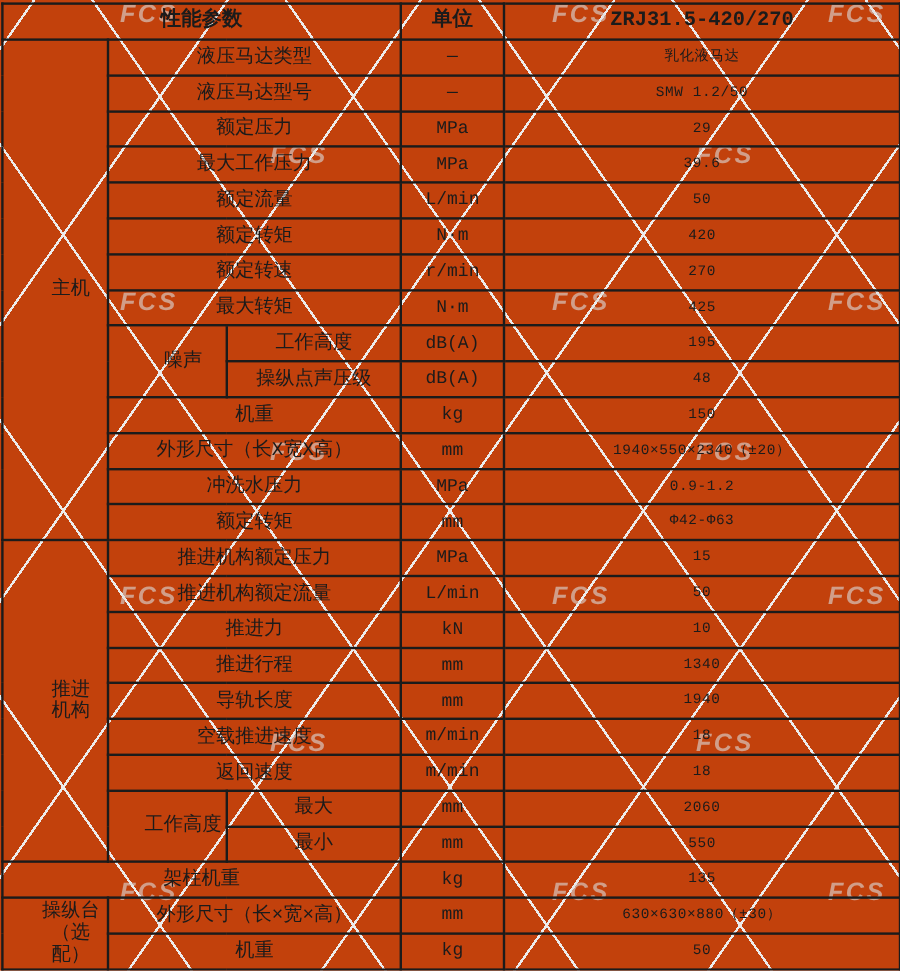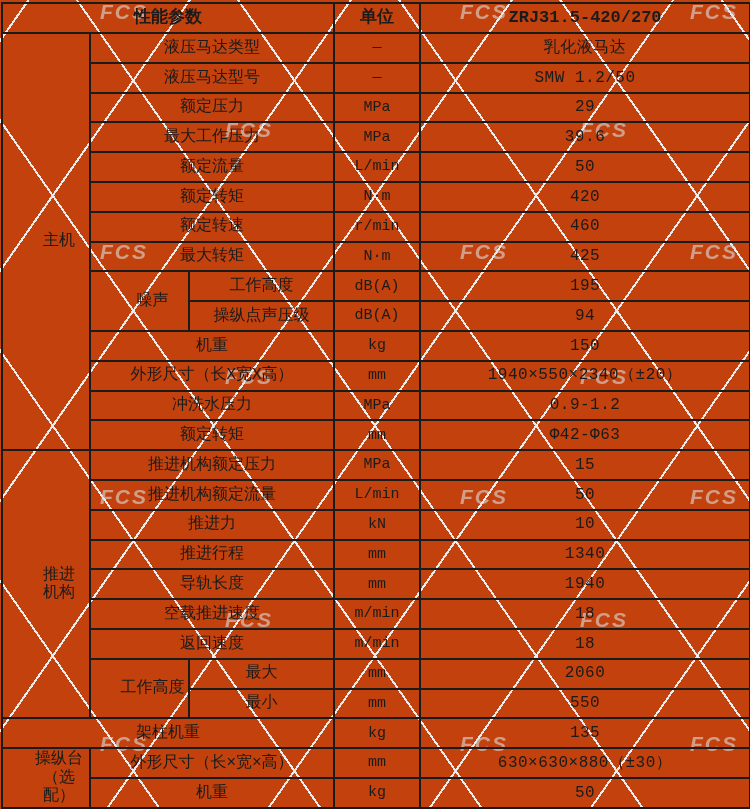--- a/index.html
+++ b/index.html
@@ -38,21 +38,21 @@
     background:transparent;
     font-family:"Liberation Mono","DejaVu Sans Mono","Liberation Sans",sans-serif;
     white-space:nowrap;
     overflow:hidden;
   }
   tr{height:29.8px;}
   tr.hdr{height:30px;}
   tr.hdr td{font-weight:700;font-size:17px;}
   td.group{white-space:pre-line;padding-left:28px;}
   td.unit{font-size:15px;}
-  td.value{font-size:16px;letter-spacing:.5px;}
+  td.value{font-size:12px;letter-spacing:.5px;}
 </style>
 </head>
 <body>
 
 <div class="page">
   <div class="watermark-layer">
       <span class="wm-text" style="left: 100px; top: 0px;">FCS</span>
       <span class="wm-text" style="left: 460px; top: 0px;">FCS</span>
       <span class="wm-text" style="left: 690px; top: 0px;">FCS</span>
       <span class="wm-text" style="left: 225px; top: 118px;">FCS</span>
@@ -115,37 +115,37 @@
         <td class="value">50</td>
       </tr>
       <tr>
         <td colspan="2">额定转矩</td>
         <td class="unit">N·m</td>
         <td class="value">420</td>
       </tr>
       <tr>
         <td colspan="2">额定转速</td>
         <td class="unit">r/min</td>
-        <td class="value">460</td>
+        <td class="value">270</td>
       </tr>
       <tr>
         <td colspan="2">最大转矩</td>
         <td class="unit">N·m</td>
         <td class="value">425</td>
       </tr>
       <tr>
         <td rowspan="2" class="group">噪声</td>
         <td>工作高度</td>
         <td class="unit">dB(A)</td>
         <td class="value">195</td>
       </tr>
       <tr>
         <td>操纵点声压级</td>
         <td class="unit">dB(A)</td>
-        <td class="value">94</td>
+        <td class="value">48</td>
       </tr>
       <tr>
         <td colspan="2">机重</td>
         <td class="unit">kg</td>
         <td class="value">150</td>
       </tr>
       <tr>
         <td colspan="2">外形尺寸（长X宽X高）</td>
         <td class="unit">mm</td>
         <td class="value">1940×550×2340（±20）</td>

